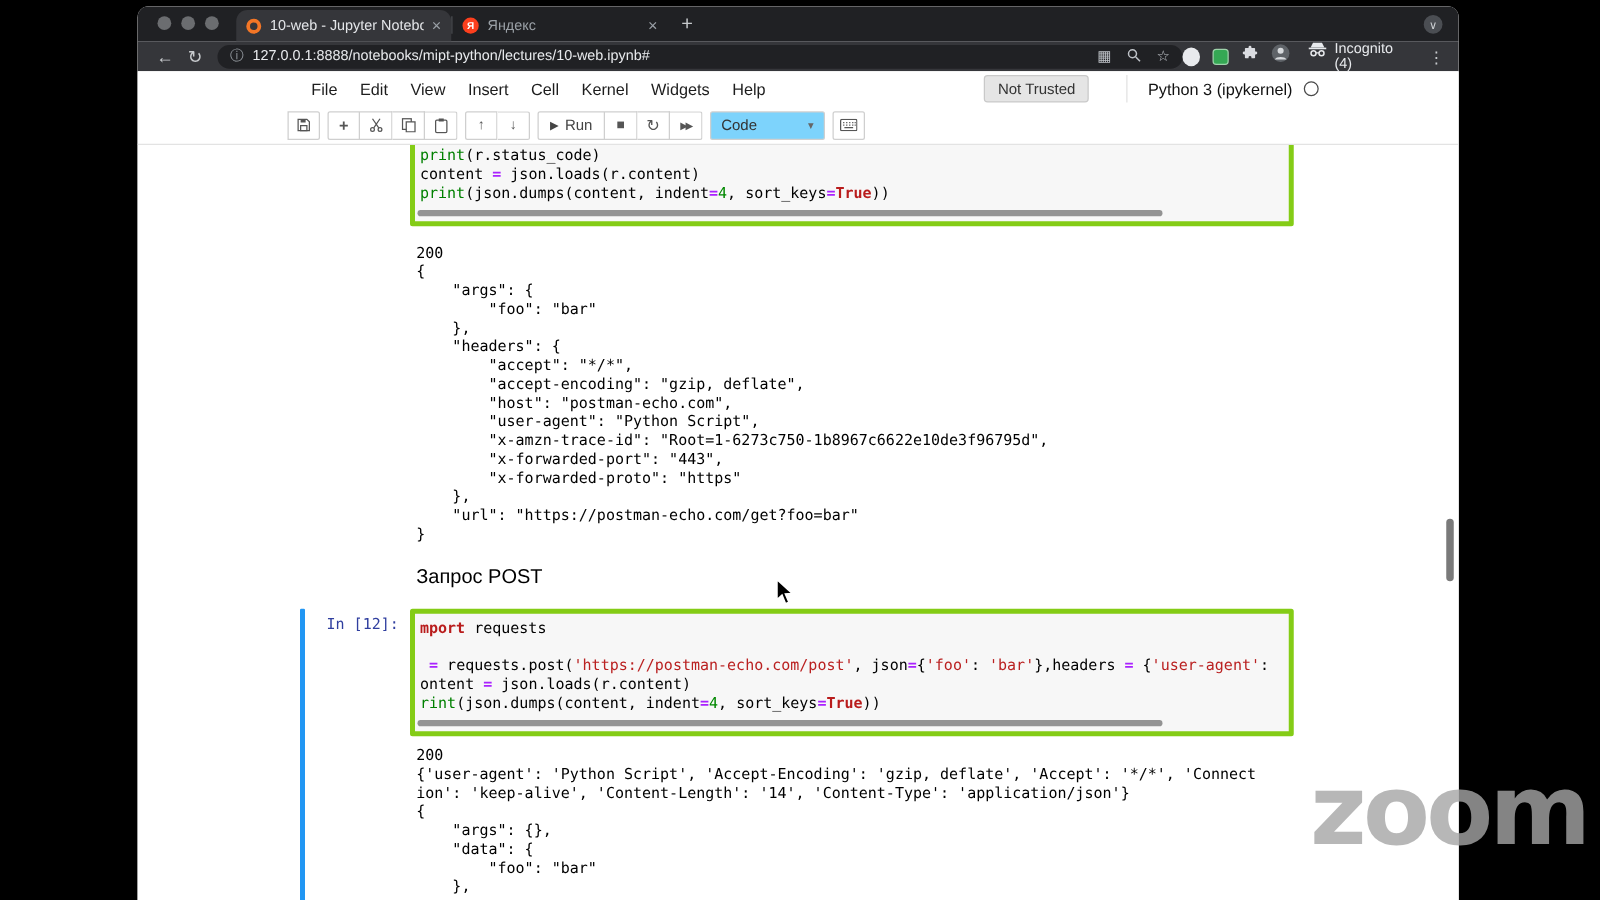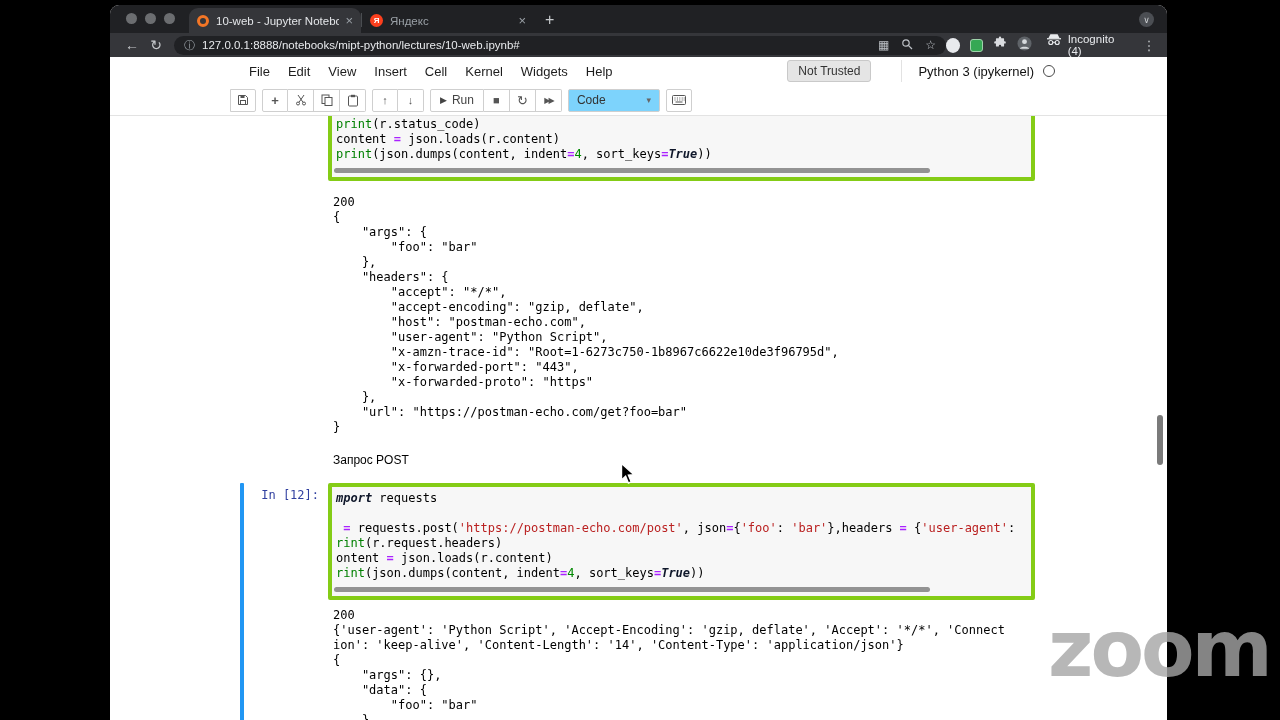--- a/index.html
+++ b/index.html
@@ -60,31 +60,31 @@
   .caret { font-size:9px; color:#666; }
 
   
   .nbcontent { position:absolute; top:111px; left:0; right:0; bottom:0; background:#fff; overflow:hidden; }
   .cells { padding-left:130px; width:925px; }
   .cellrow { display:flex; }
   .prompt { width:88px; flex:none; text-align:right; padding-right:9px; padding-top:5px; font:12px/15px "DejaVu Sans Mono", monospace; color:#303F9F; }
   .inputbox { width:707px; flex:none; border:4px solid #84cc16; background:#f7f7f7; border-radius:2px; padding:4px; }
   .cm { font:12px/15px "DejaVu Sans Mono", monospace; color:#000; }
   .cm-line { white-space:pre; height:15px; }
-  .tk-kw { color:#0f172a; font-weight:bold;font-style:italic; }
+  .tk-kw { color:#b91c1c; font-weight:bold; }
   .tk-bu { color:#008000; }
   .tk-st { color:#BA2121; }
   .tk-nu { color:#008800; }
   .tk-op { color:#AA22FF; font-weight:bold; }
   .hscroll { height:5px; width:596px; margin-left:-2px; background:#939393; border-radius:3px; margin-top:6px; }
   .cell1top { margin-top:-7px; }
   .outputrow { margin-left:88px; padding-top:14px; }
   .outputrow.out2 { padding-top:8px; }
   .outpre { font:12px/15px "DejaVu Sans Mono", monospace; color:#000; padding-left:5px; white-space:pre; }
-  .mdrow { margin-left:88px; padding:18px 0 16px 5px; font-size:12px; color:#000; }
+  .mdrow { margin-left:88px; padding:18px 0 16px 5px; font-size:16px; color:#000; }
   .selected { position:relative; }
   .selected::before { content:""; position:absolute; left:0; top:0; bottom:-50px; width:4px; background:#2196F3; border-radius:1px; }
   .page-scrollbar { position:absolute; right:4px; top:299px; width:6px; height:50px; background:#7a7a7a; border-radius:3px; }
 
   
   .watermark { position:absolute; left:1048px; top:604px; font:bold 78px "DejaVu Sans", sans-serif; letter-spacing:-3px; color:rgba(165,165,165,0.8); z-index:40; }
   .cursor { position:absolute; left:620px; top:462px; z-index:60; }
 </style>
 </head>
 <body>
@@ -272,21 +272,20 @@
         </div>
 
         <div class="selected">
           <div class="cellrow">
             <div class="prompt">In [12]:</div>
             <div class="inputbox">
               <div class="cm">
                   <div class="cm-line"><span class="tk-kw">mport</span><span> requests</span></div>
                   <div class="cm-line">&nbsp;</div>
                   <div class="cm-line"><span> </span><span class="tk-op">=</span><span> requests.post(</span><span class="tk-st">'https://postman-echo.com/post'</span><span>, json</span><span class="tk-op">=</span><span>{</span><span class="tk-st">'foo'</span><span>: </span><span class="tk-st">'bar'</span><span>},headers </span><span class="tk-op">=</span><span> {</span><span class="tk-st">'user-agent'</span><span>:</span></div>
-                  <div class="cm-line"><span class="tk-bu">rint</span><span>(r.request.headers)</span></div>
                   <div class="cm-line"><span>ontent </span><span class="tk-op">=</span><span> json.loads(r.content)</span></div>
                   <div class="cm-line"><span class="tk-bu">rint</span><span>(json.dumps(content, indent</span><span class="tk-op">=</span><span class="tk-nu">4</span><span>, sort_keys</span><span class="tk-op">=</span><span class="tk-kw">True</span><span>))</span></div>
                 </div>
               <div class="hscroll"></div>
             </div>
           </div>
           <div class="outputrow out2">
             <pre class="outpre">200
 {'user-agent': 'Python Script', 'Accept-Encoding': 'gzip, deflate', 'Accept': '*/*', 'Connect
 ion': 'keep-alive', 'Content-Length': '14', 'Content-Type': 'application/json'}

